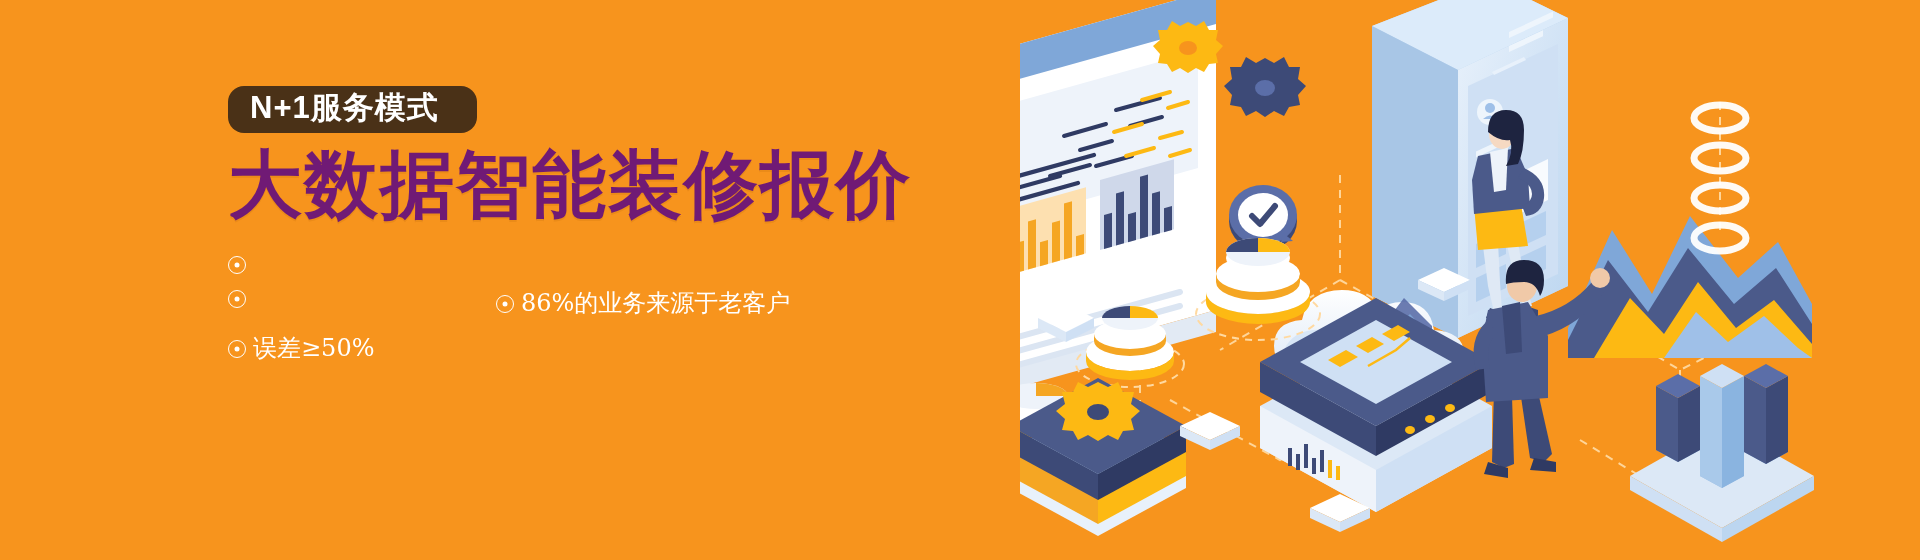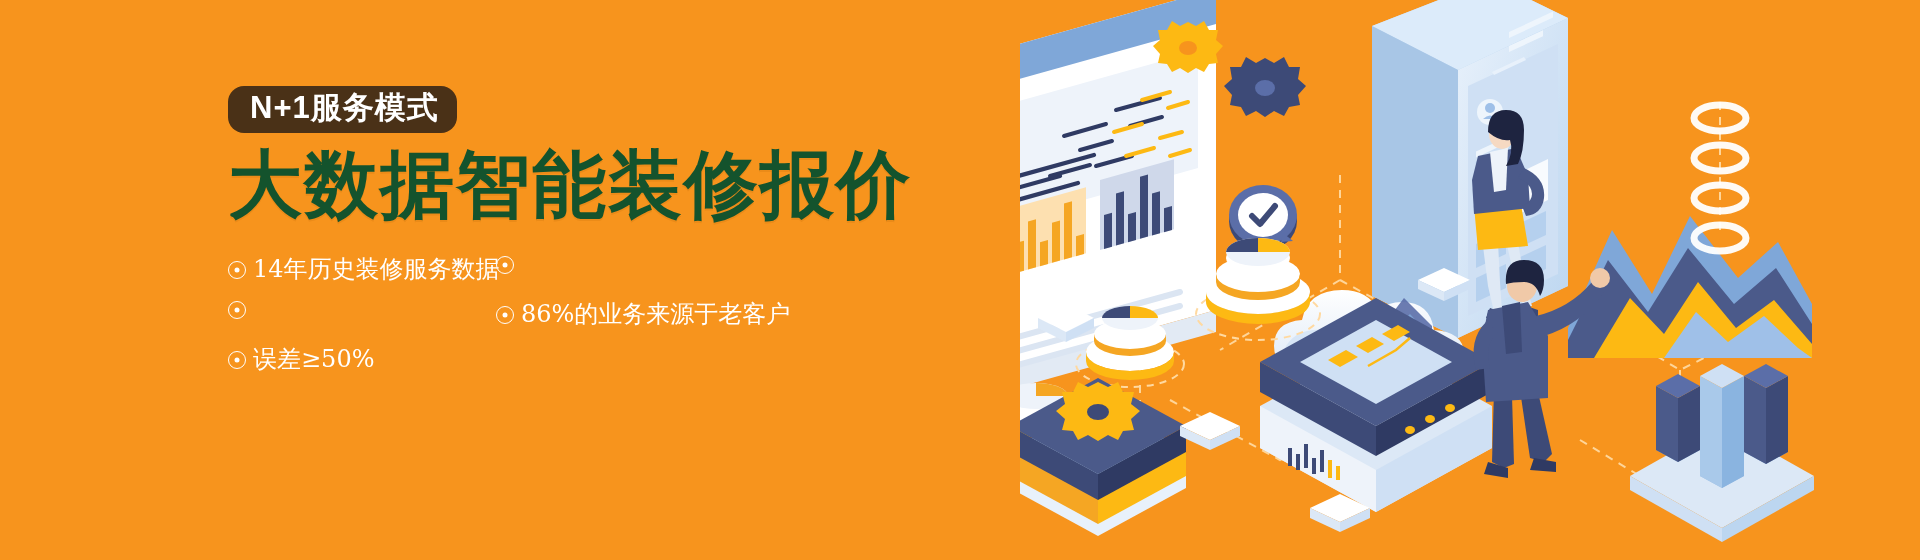--- a/index.html
+++ b/index.html
@@ -17,31 +17,31 @@
 
   
   .copy{
     position:absolute;left:228px;top:86px;width:740px;
   }
   .badge{
     display:inline-block;
     background:#4a3117;
     color:#ffffff;
     border-radius:16px;
-    padding:5px 18px 8px 22px;
+    padding:5px 38px 8px 22px;
     font-size:31px;
     line-height:1.1;
     font-weight:700;
     letter-spacing:1px;
     font-family:"Liberation Sans", sans-serif;
     white-space:nowrap;
   }
   .headline{
     margin-top:14px;
-    color:#14532d;
+    color:#701a75;
     font-size:74px;
     line-height:1.0;
     font-weight:700;
     letter-spacing:2px;
     white-space:nowrap;
     font-family:"DejaVu Sans", sans-serif;
     text-shadow:0 2px 0 rgba(200,110,10,.25);
   }
 
   .bullets{
@@ -98,24 +98,20 @@
 
   <div class="copy">
 
     <div class="badge">N+1服务模式</div>
 
     <div class="headline">大数据智能装修报价</div>
 
     <div class="bullets">
 
       <div class="brow">
-        <div class="bcell c1">
-          <span class="dot"></span>
-          <span>14年历史装修服务数据</span>
-        </div>
         <div class="bcell c2">
           <span class="dot"></span>
         </div>
       </div>
 
       <div class="brow">
         <div class="bcell c1">
           <span class="dot"></span>
         </div>
         <div class="bcell c2">

